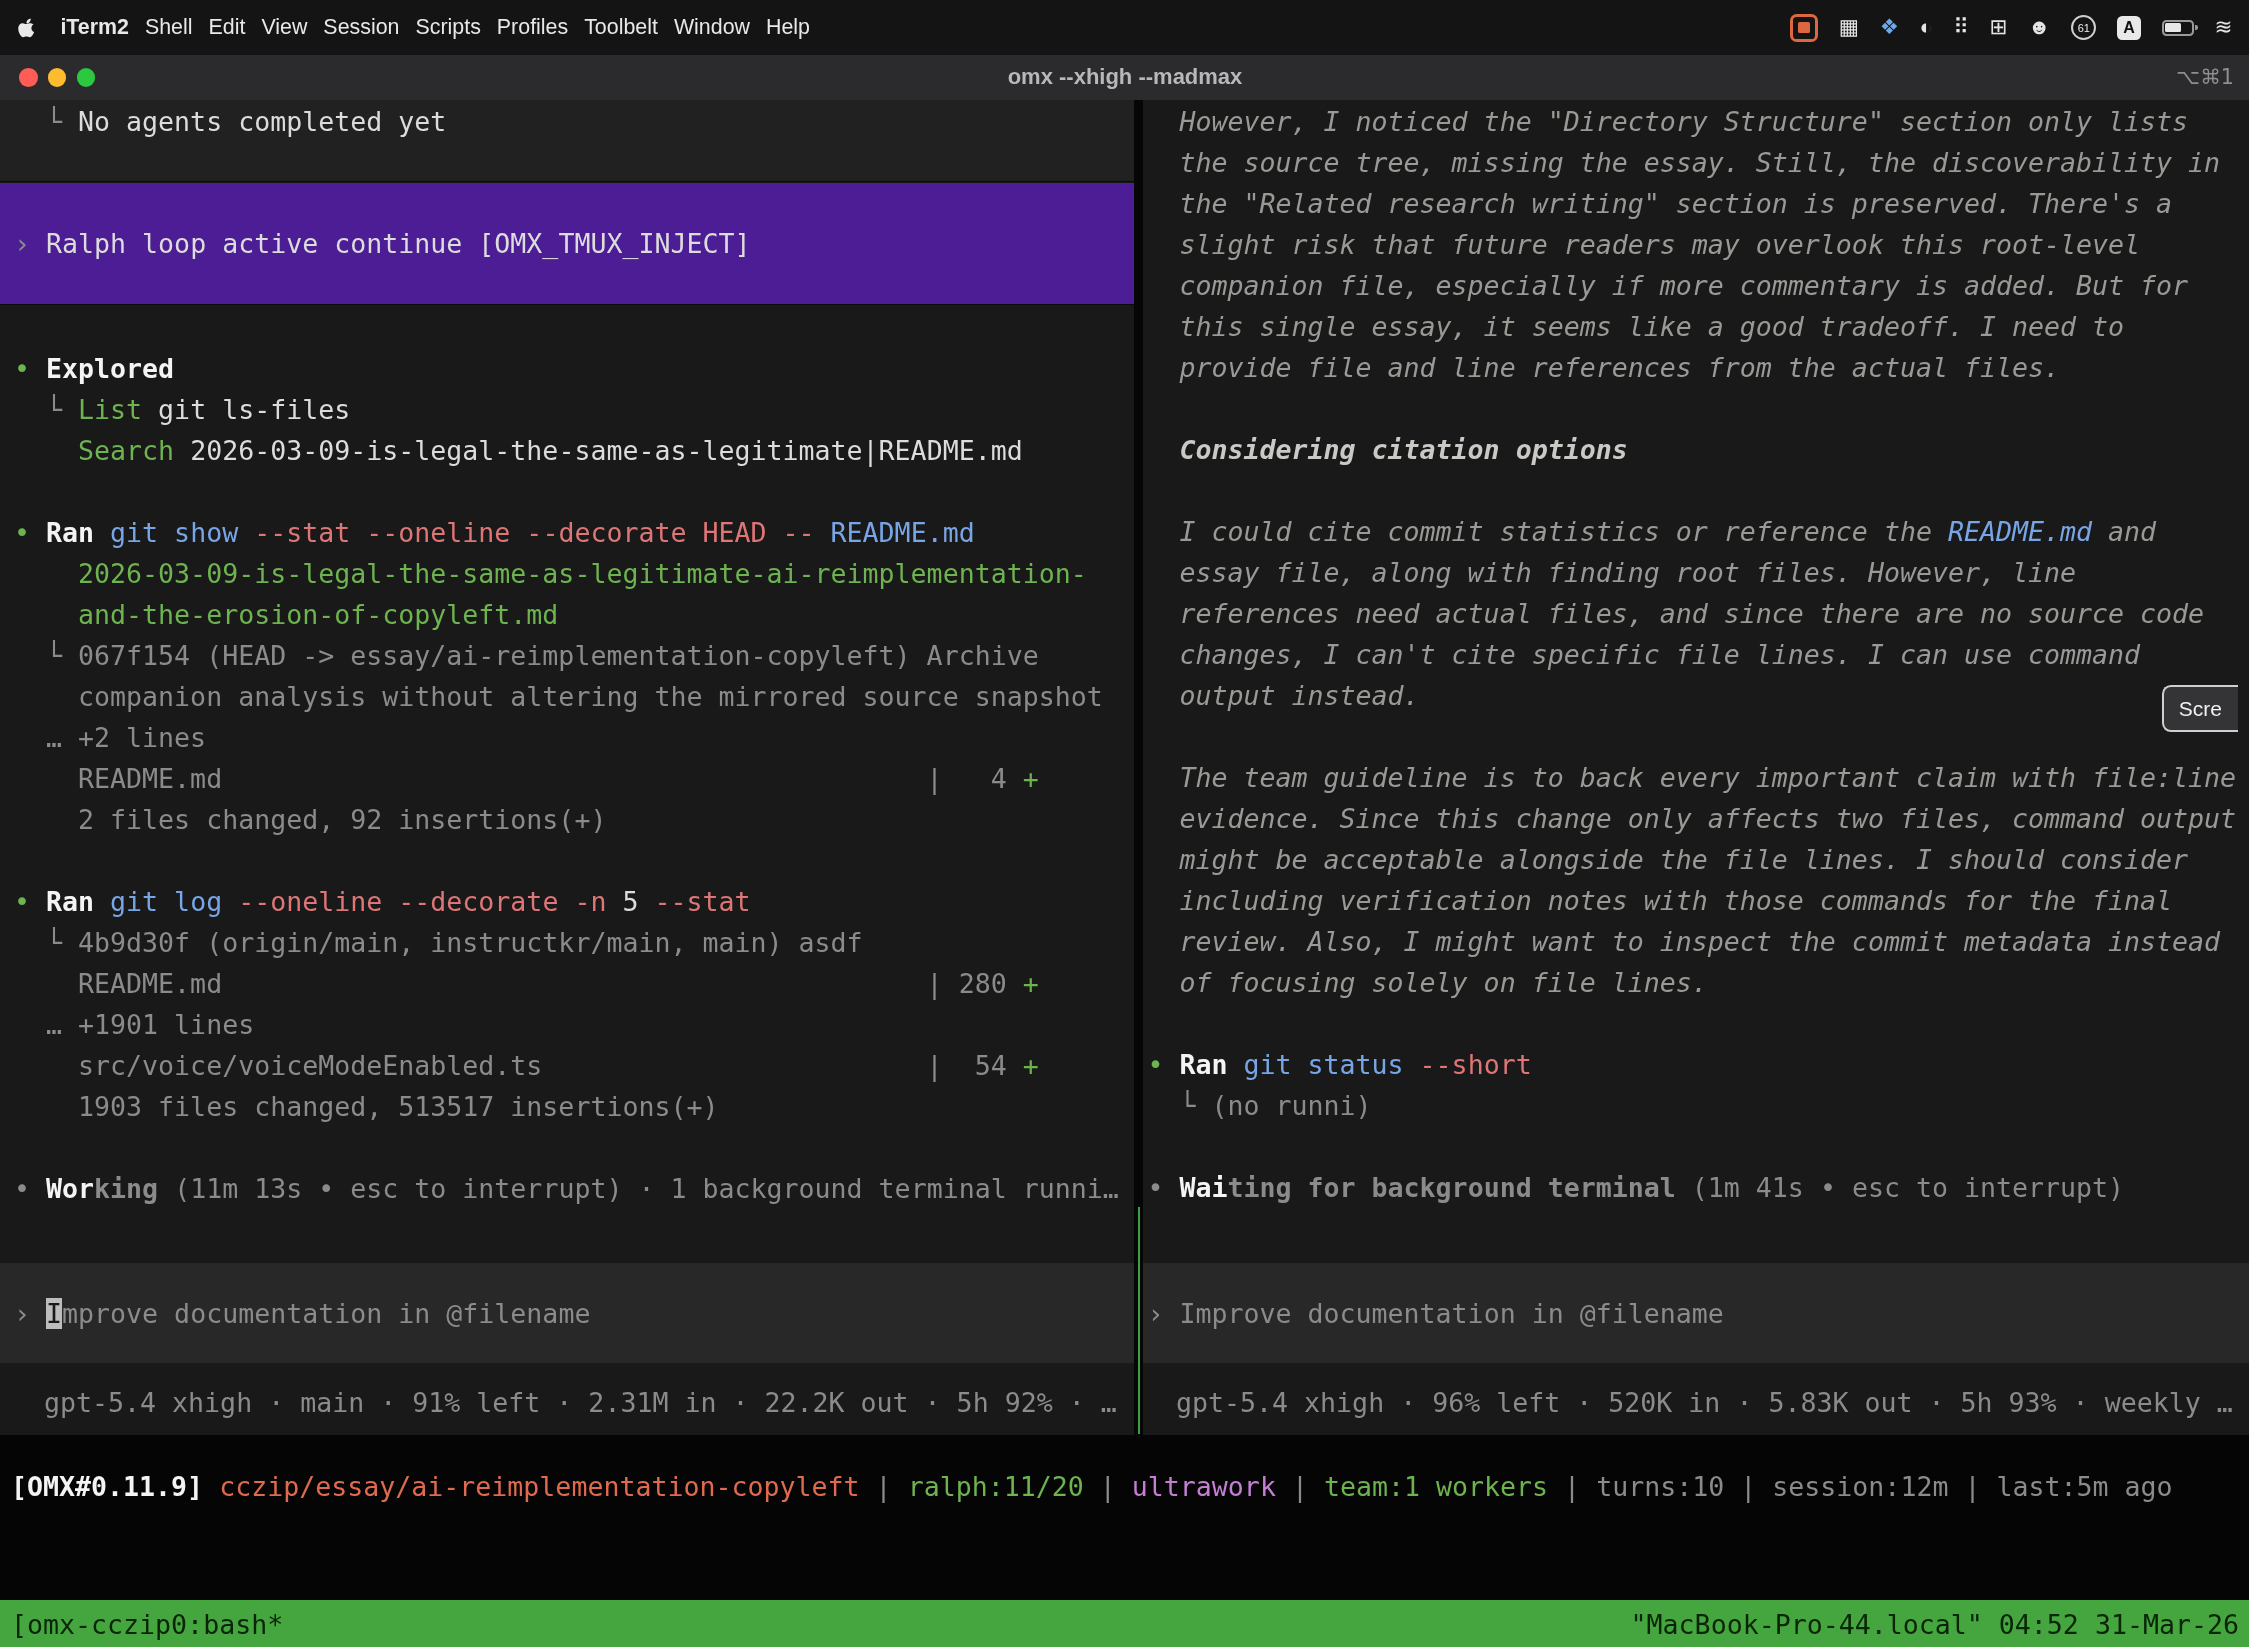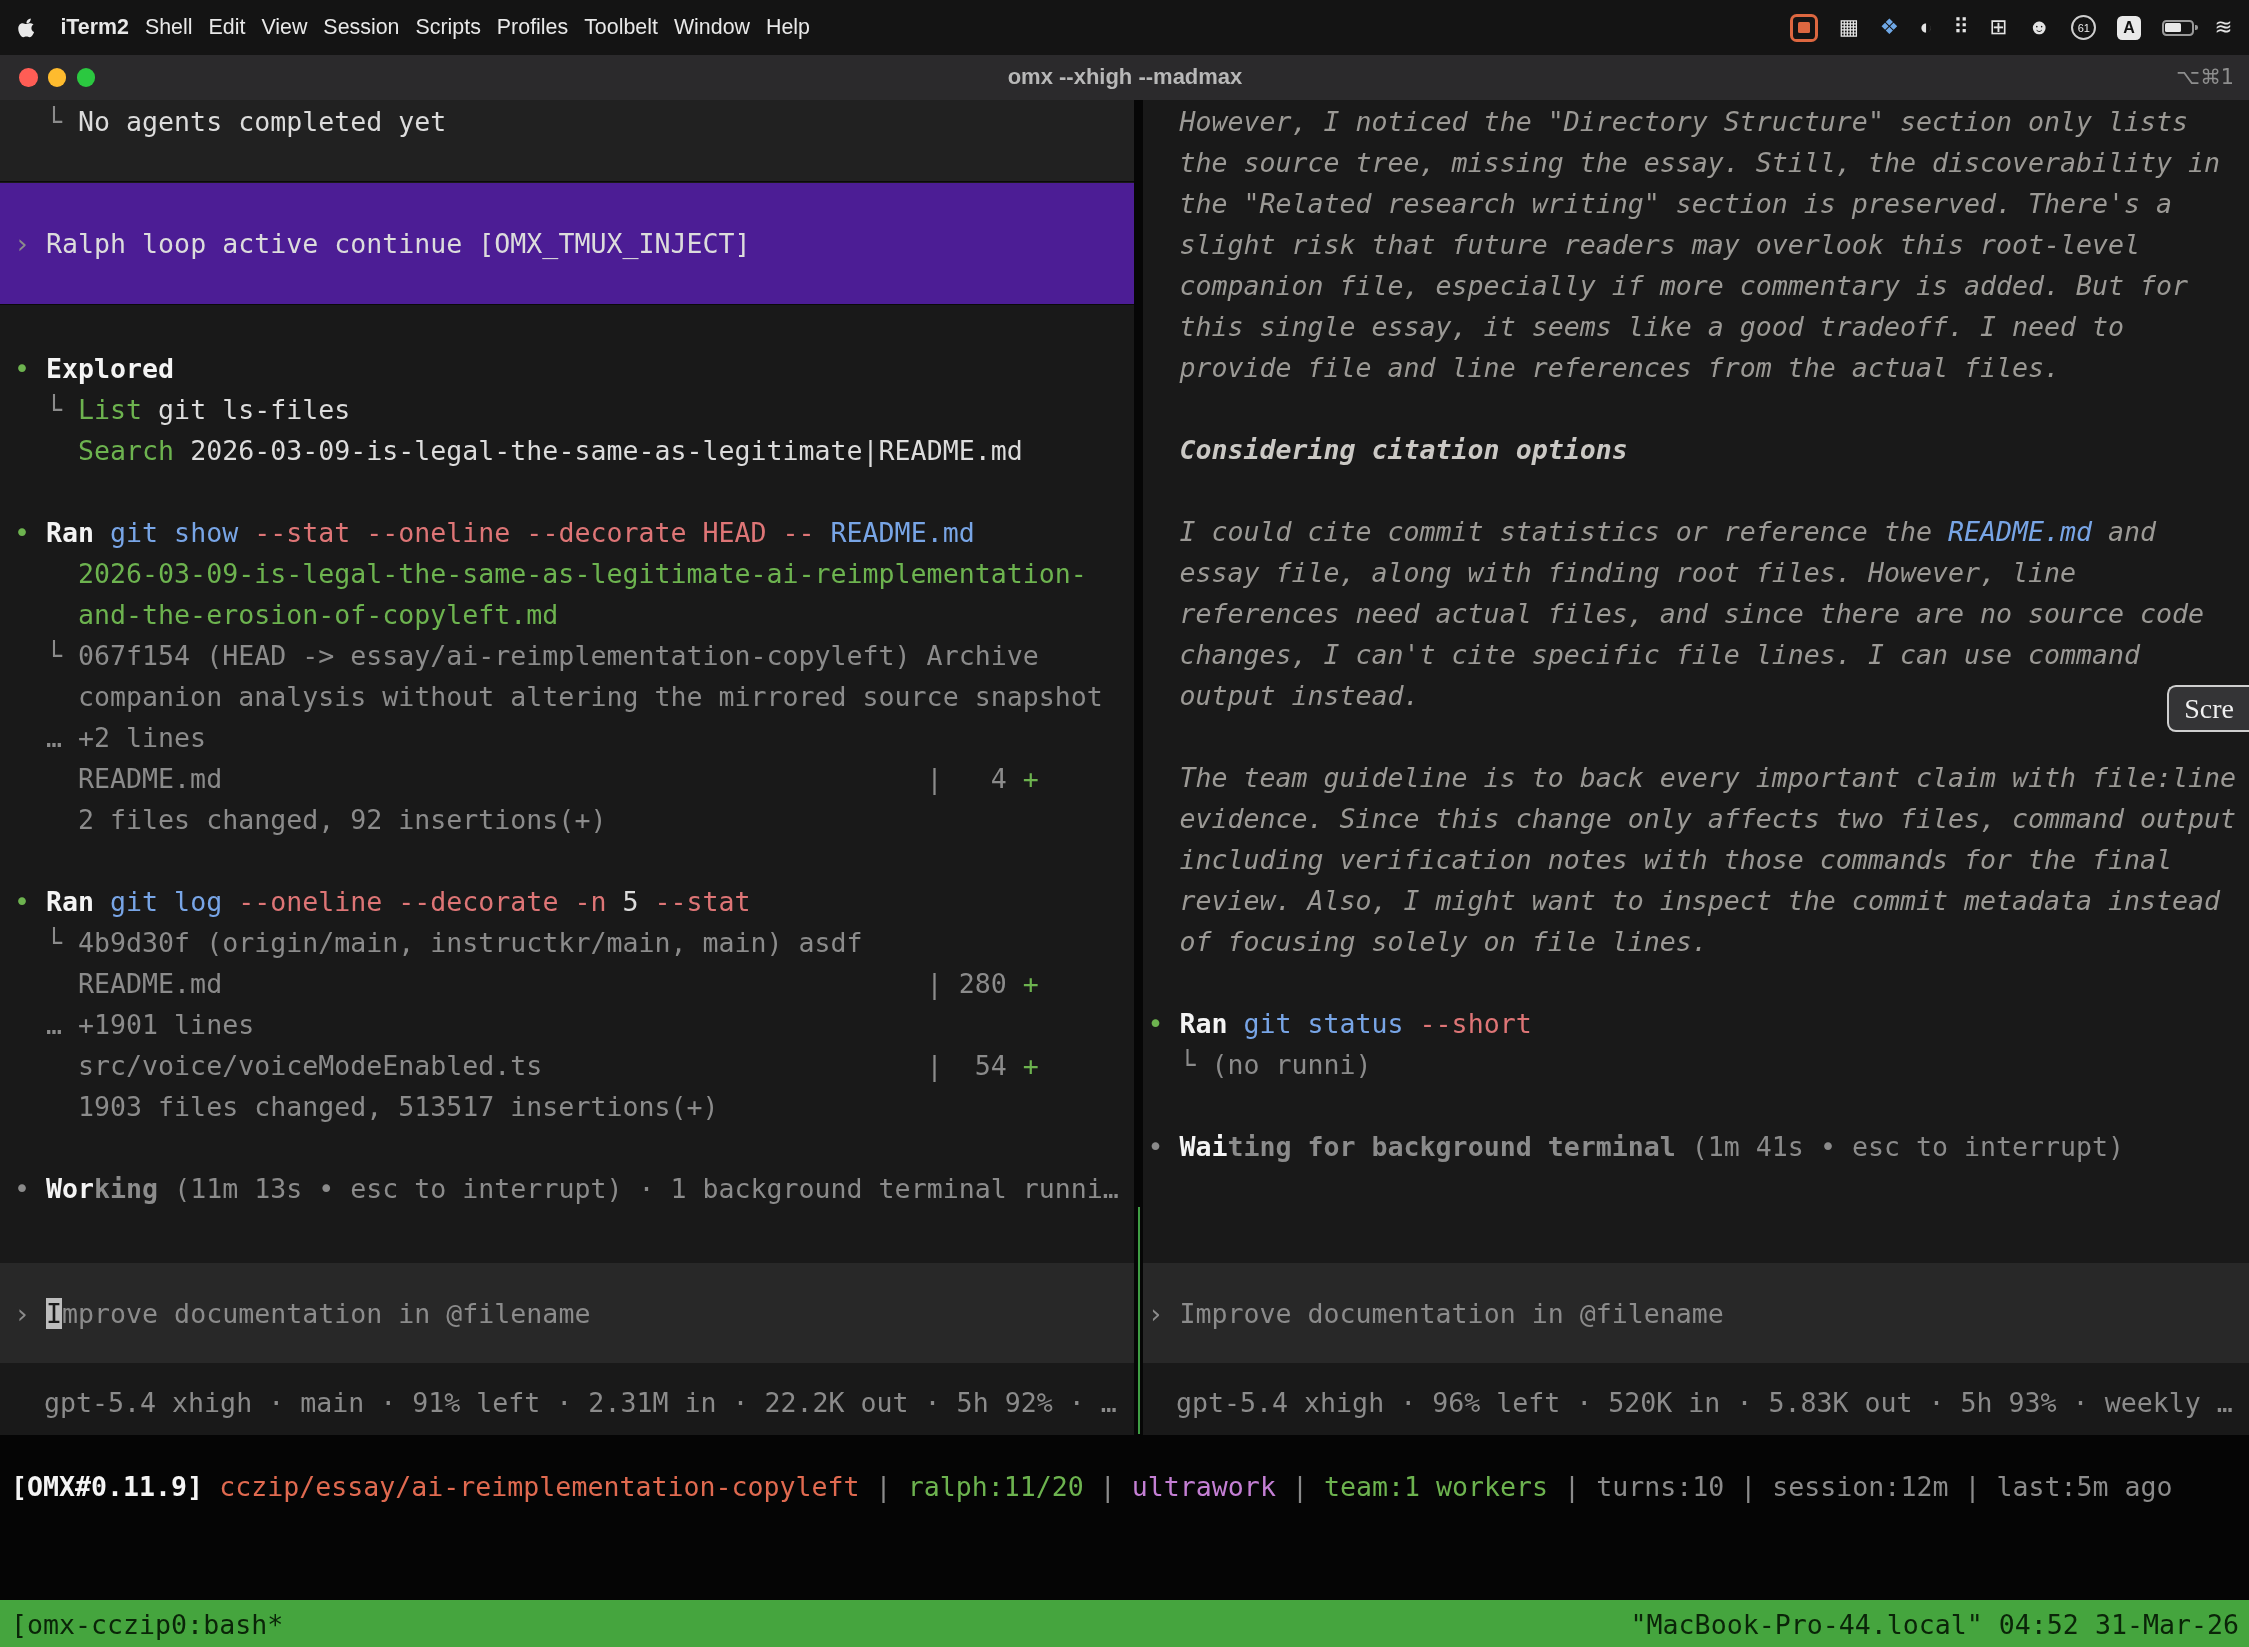--- a/index.html
+++ b/index.html
@@ -50,21 +50,21 @@
   .divider{position:absolute;left:1134px;top:0;width:9.6px;height:1335px;background:#060606;}
   .divgreen{position:absolute;left:3.7px;top:1107px;width:2.2px;height:227px;background:#3f9e44;display:block;}
 
   .rpane{position:absolute;left:1143px;top:0;right:0;height:1335px;background:#191919;overflow:hidden;}
   .rmain{padding:0.7px 0 0 4.4px;overflow:hidden;}
 
   .omxline{position:absolute;top:1366px;left:0;right:0;height:41px;padding-left:11px;white-space:pre;overflow:hidden;}
 
   .tmuxbar{position:absolute;left:0;right:0;bottom:0;height:48px;background:#45a53e;color:#0a2508;display:flex;justify-content:space-between;align-items:center;padding:0 11px;box-sizing:border-box;white-space:pre;}
 
-  .screoverlay{position:absolute;right:0;top:585px;height:47px;line-height:43px;padding:0 16px 0 14.8px;background:#343436;color:#f0f0f0;border:2.2px solid #cfcfcf;border-right:none;border-radius:8.9px 0 0 8.9px;font-family:Liberation Serif, serif;font-size:28px;box-sizing:border-box;}
+  .screoverlay{position:absolute;right:12px;top:585px;height:47px;line-height:43px;padding:0 16px 0 14.8px;background:#343436;color:#f0f0f0;border:2.2px solid #cfcfcf;border-right:none;border-radius:8.9px 0 0 8.9px;font-family:Liberation Sans, sans-serif;font-size:21px;box-sizing:border-box;}
 
   
   .c-w{color:#dcdcdc;}
   .c-bw{color:#f4f4f4;font-weight:700;}
   .c-d{color:#8b8b8b;}
   .c-bd{color:#8b8b8b;font-weight:700;}
   .c-g{color:#6db34f;}
   .c-c{color:#78a5e6;}
   .c-r{color:#de7576;}
   .c-m{color:#c47fd4;}
@@ -179,20 +179,21 @@
           <div class="tl"><span class="c-bi">  Considering citation options</span></div>
           <div class="tl"> </div>
           <div class="tl"><span class="c-i">  I could cite commit statistics or reference the </span><span class="c-ci">README.md</span><span class="c-i"> and</span></div>
           <div class="tl"><span class="c-i">  essay file, along with finding root files. However, line</span></div>
           <div class="tl"><span class="c-i">  references need actual files, and since there are no source code</span></div>
           <div class="tl"><span class="c-i">  changes, I can't cite specific file lines. I can use command</span></div>
           <div class="tl"><span class="c-i">  output instead.</span></div>
           <div class="tl"> </div>
           <div class="tl"><span class="c-i">  The team guideline is to back every important claim with file:line</span></div>
           <div class="tl"><span class="c-i">  evidence. Since this change only affects two files, command output</span></div>
+          <div class="tl"><span class="c-i">  might be acceptable alongside the file lines. I should consider</span></div>
           <div class="tl"><span class="c-i">  including verification notes with those commands for the final</span></div>
           <div class="tl"><span class="c-i">  review. Also, I might want to inspect the commit metadata instead</span></div>
           <div class="tl"><span class="c-i">  of focusing solely on file lines.</span></div>
           <div class="tl"> </div>
           <div class="tl"><span class="c-g">• </span><span class="c-bw">Ran </span><span class="c-c">git status </span><span class="c-r">--short</span></div>
           <div class="tl"><span class="c-d">  └ (no runni)</span></div>
           <div class="tl"> </div>
           <div class="tl"><span class="c-d">• </span><span class="c-bw">Wai</span><span class="c-bd">ting for background terminal</span><span class="c-d"> (1m 41s • esc to interrupt)</span></div>
         </div>
       <div class="inputpanel rpos">

